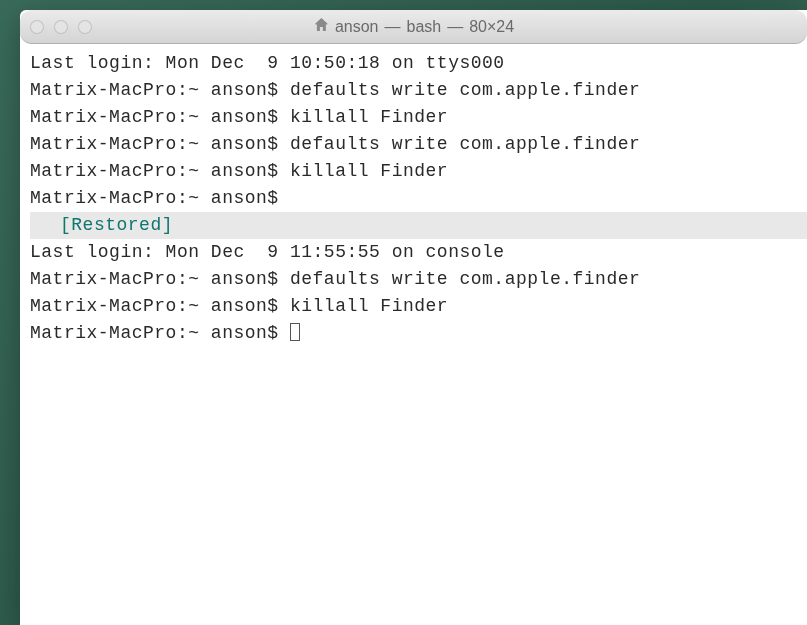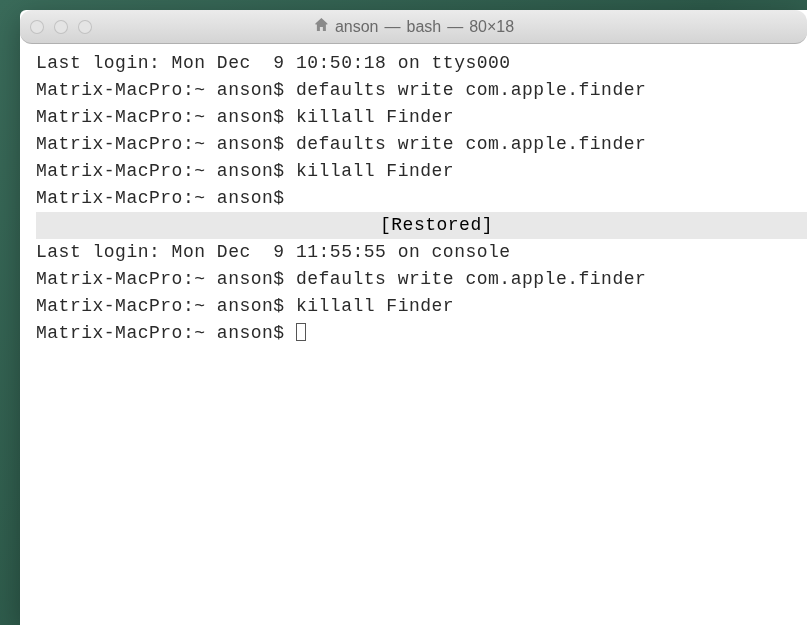--- a/index.html
+++ b/index.html
@@ -61,36 +61,35 @@
       font-size: 16px;
     }
     .home-icon {
       color: #8a8a8a;
       font-size: 16px;
       line-height: 1;
     }
     .terminal-body {
       flex: 1;
       background: #ffffff;
-      padding: 6px 0 0 16px;
+      padding: 6px 0 0 10px;
       font-size: 18px;
       line-height: 1.5;
       color: #2a2a2a;
       white-space: pre;
       overflow: hidden;
       letter-spacing: 0.5px;
     }
     .line {
       display: block;
     }
     .restored {
       background: #e8e8e8;
-      color: #000000;
+      color: #0f766e;
       padding-left: 30px;
-      text-align: center;
     }
     .cursor-box {
       display: inline-block;
       width: 10px;
       height: 18px;
       border: 1.5px solid #555;
       vertical-align: text-bottom;
       margin-bottom: 2px;
     }
   </style>
@@ -107,17 +106,17 @@
     <div class="title-center">
       <span class="home-icon">
         <svg width="16" height="16" viewBox="0 0 16 16" fill="currentColor">
           <path d="M8 1 L2 6.5 L2 7.5 L3.5 7.5 L3.5 14 L6.5 14 L6.5 10 L9.5 10 L9.5 14 L12.5 14 L12.5 7.5 L14 7.5 L14 6.5 Z"></path>
         </svg>
       </span>
       <span>anson</span>
       <span>—</span>
       <span>bash</span>
       <span>—</span>
-      <span>80×18</span>
+      <span>80×24</span>
     </div>
   </div>
   <div class="terminal-body" id="term-body"><span class="line">Last login: Mon Dec  9 10:50:18 on ttys000</span><span class="line">Matrix-MacPro:~ anson$ defaults write com.apple.finder </span><span class="line">Matrix-MacPro:~ anson$ killall Finder</span><span class="line">Matrix-MacPro:~ anson$ defaults write com.apple.finder </span><span class="line">Matrix-MacPro:~ anson$ killall Finder</span><span class="line">Matrix-MacPro:~ anson$ </span><span class="line restored">[Restored]</span><span class="line">Last login: Mon Dec  9 11:55:55 on console</span><span class="line">Matrix-MacPro:~ anson$ defaults write com.apple.finder </span><span class="line">Matrix-MacPro:~ anson$ killall Finder</span><span class="line"><span>Matrix-MacPro:~ anson$ </span><span class="cursor-box"></span></span></div>
 </div>
 
 </body></html>

